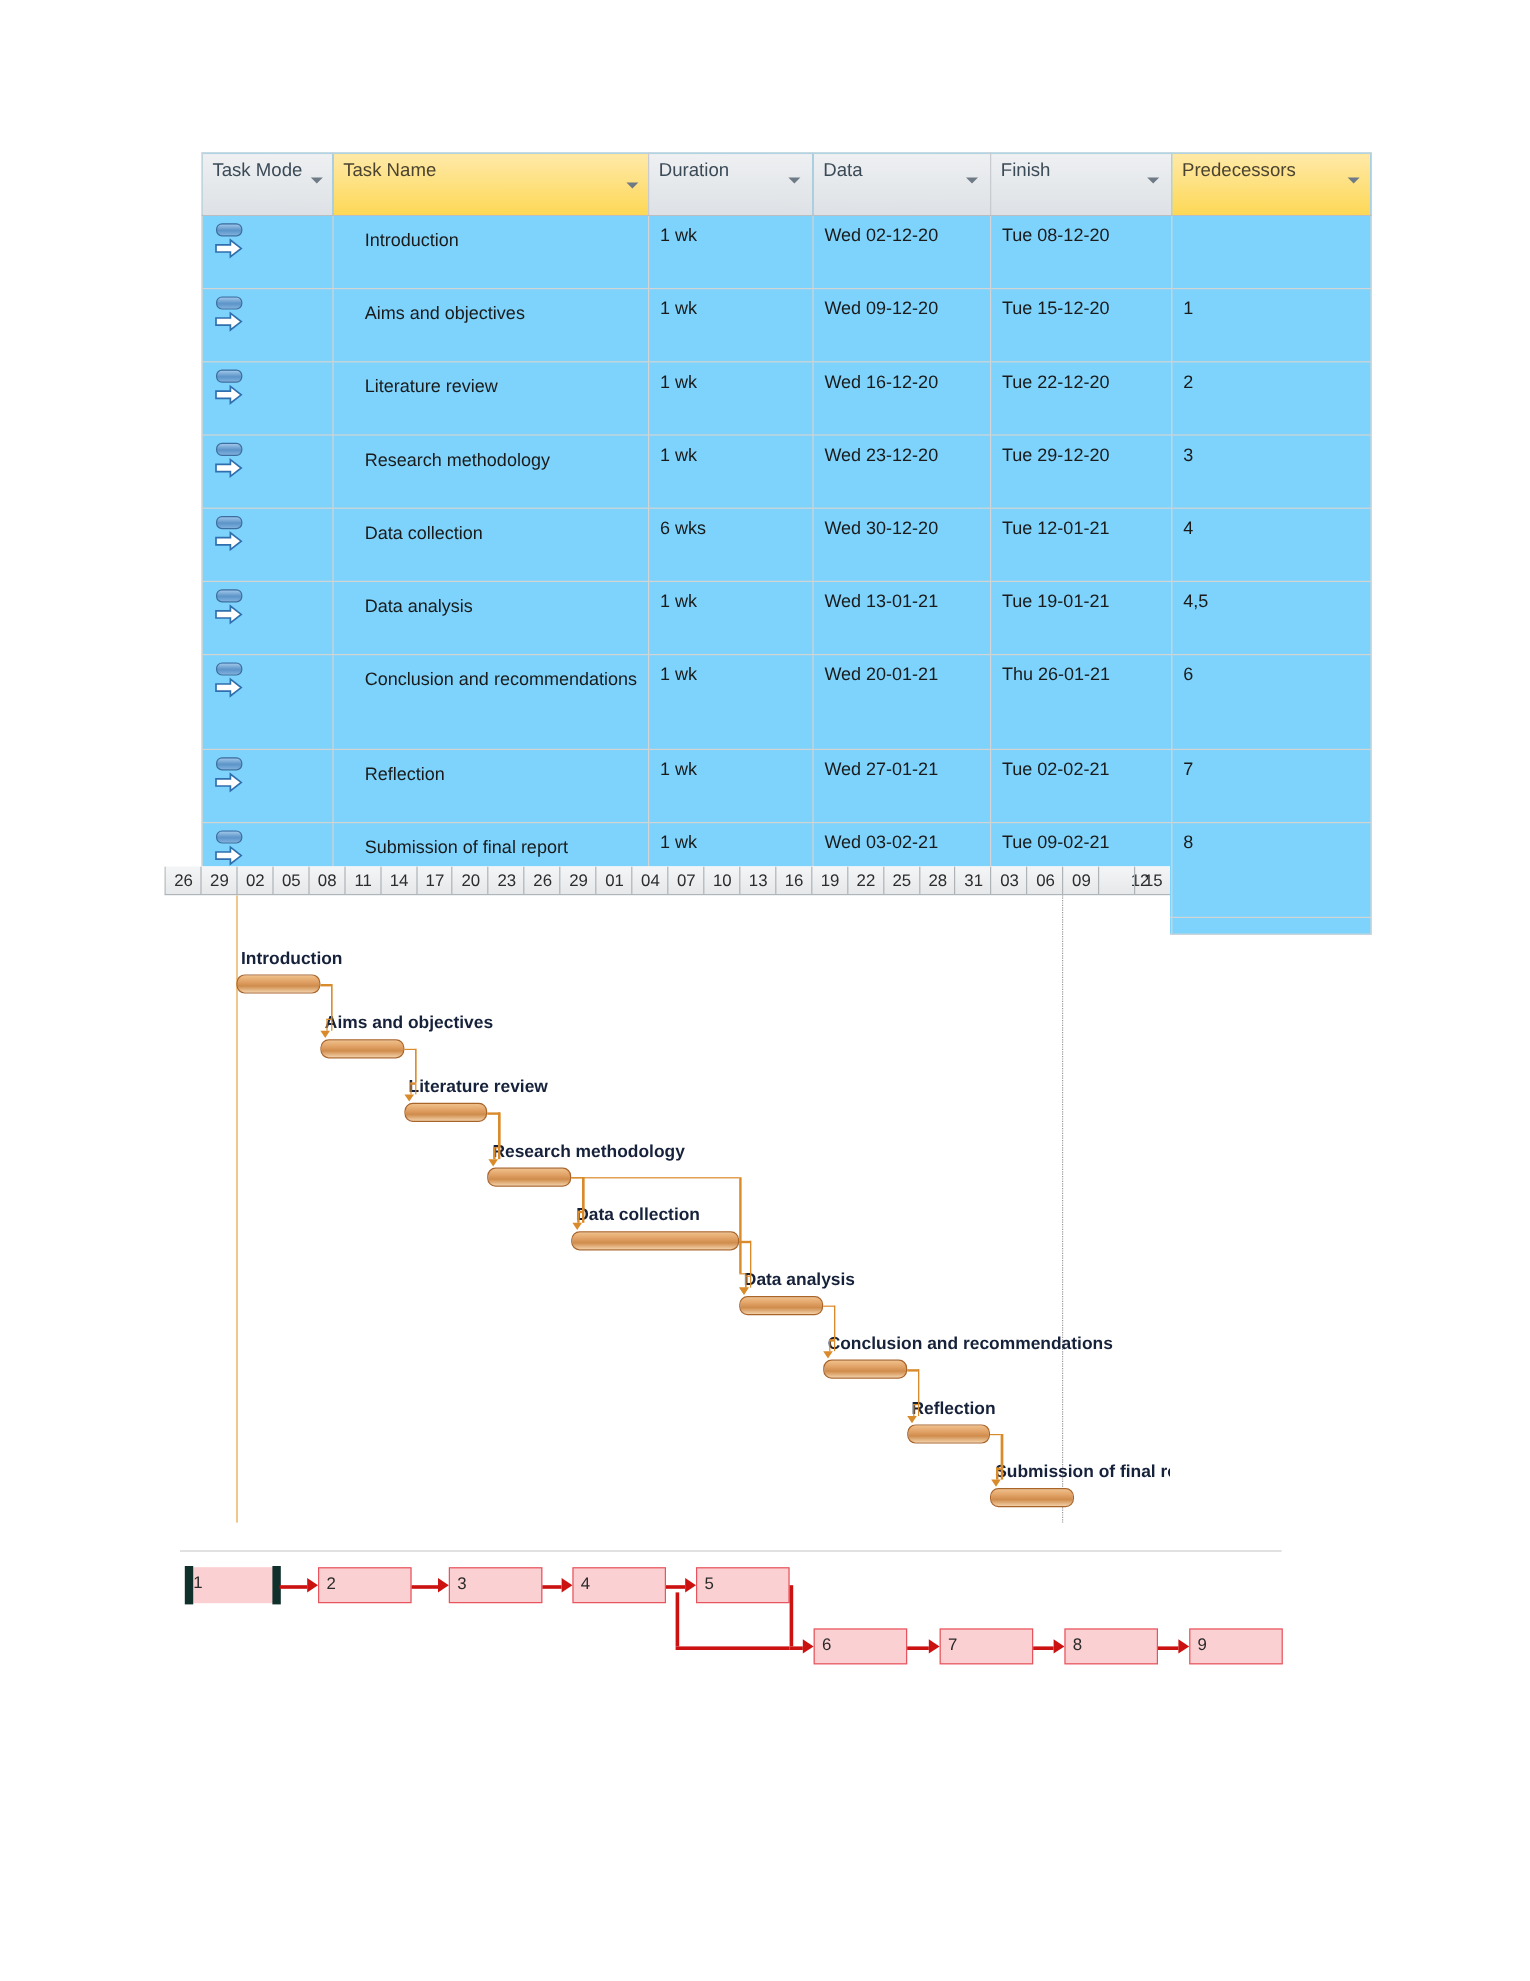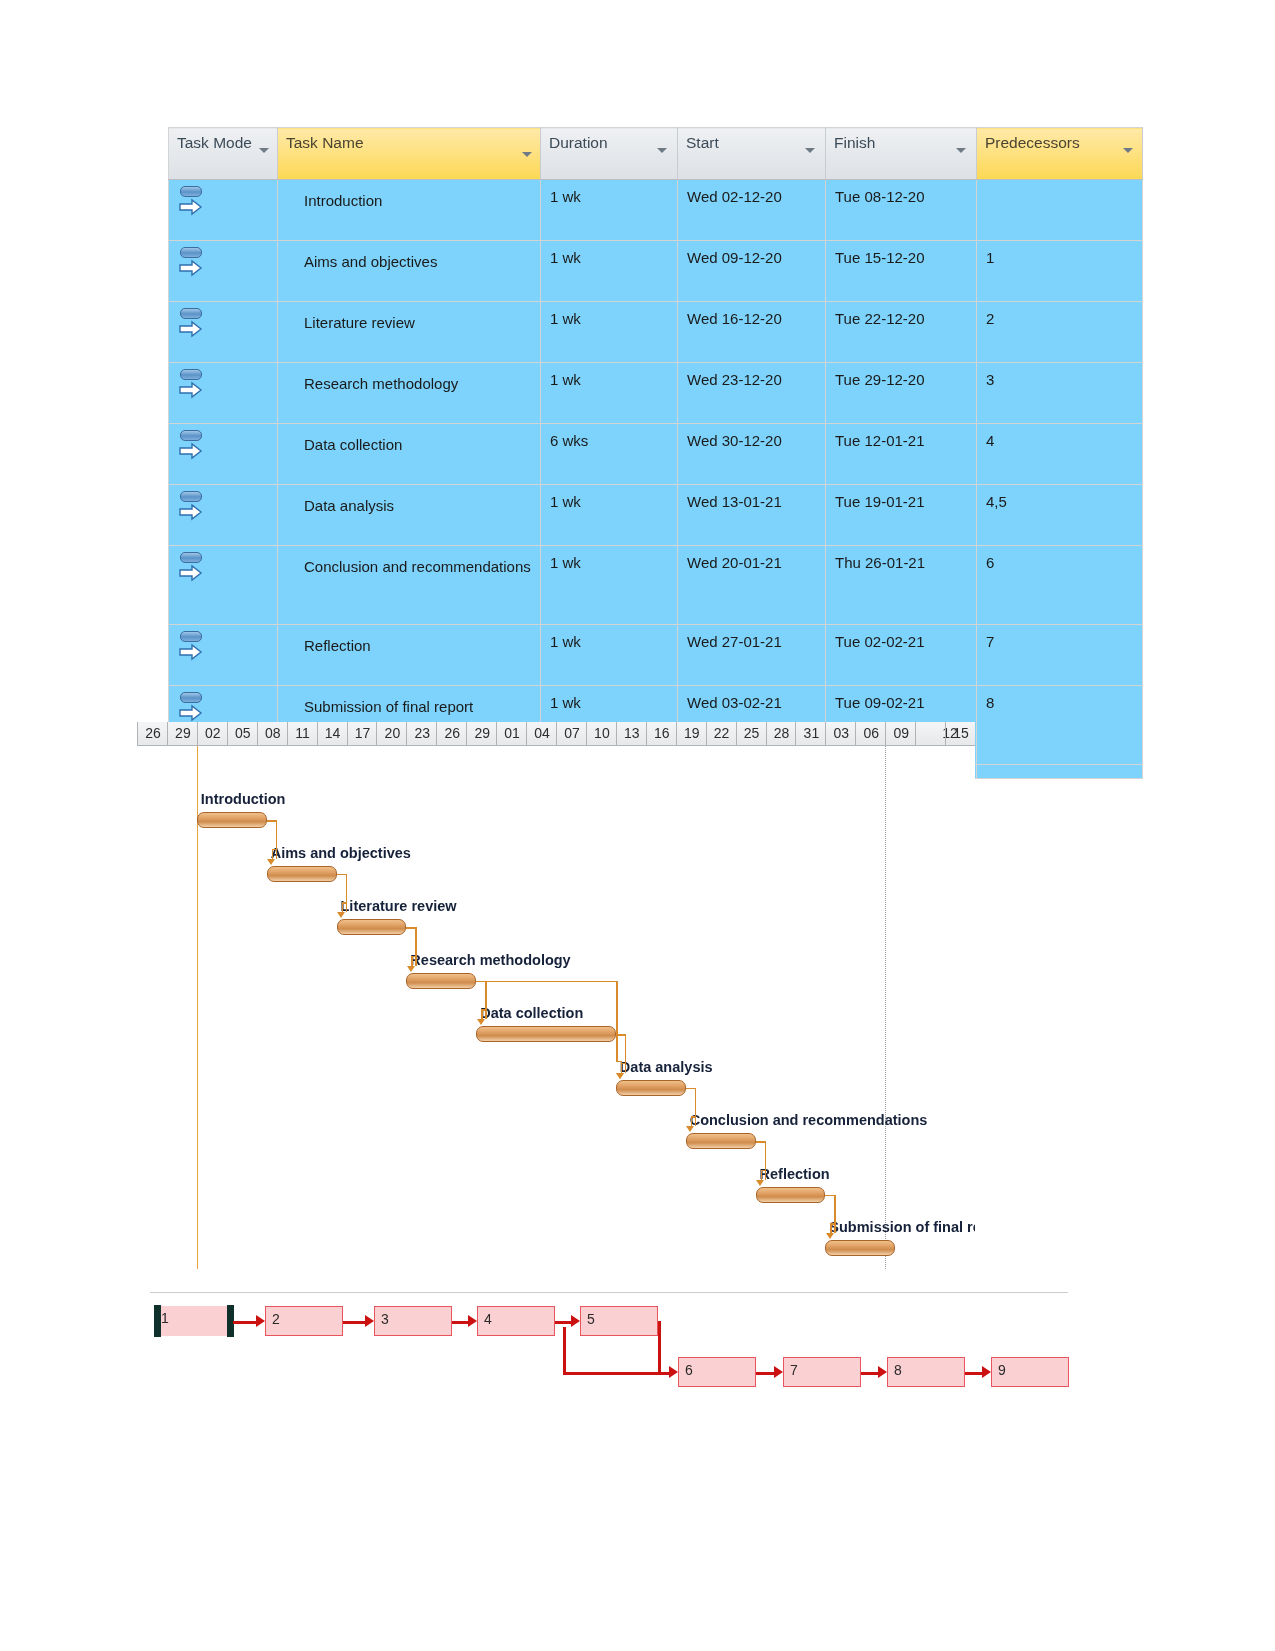--- a/index.html
+++ b/index.html
@@ -189,21 +189,21 @@
         </th>
         <th class="col-name hl">
           <span class="hdr-label">Task Name</span>
           <span class="hdr-arrow" style="right:8px; top:24px;"></span>
         </th>
         <th class="col-dur">
           <span class="hdr-label">Duration</span>
           <span class="hdr-arrow" style="right:10px; top:20px;"></span>
         </th>
         <th class="col-start">
-          <span class="hdr-label">Start</span>
+          <span class="hdr-label">Data</span>
           <span class="hdr-arrow" style="right:10px; top:20px;"></span>
         </th>
         <th class="col-finish">
           <span class="hdr-label">Finish</span>
           <span class="hdr-arrow" style="right:10px; top:20px;"></span>
         </th>
         <th class="col-pred hl">
           <span class="hdr-label">Predecessors</span>
           <span class="hdr-arrow" style="right:9px; top:20px;"></span>
         </th>

